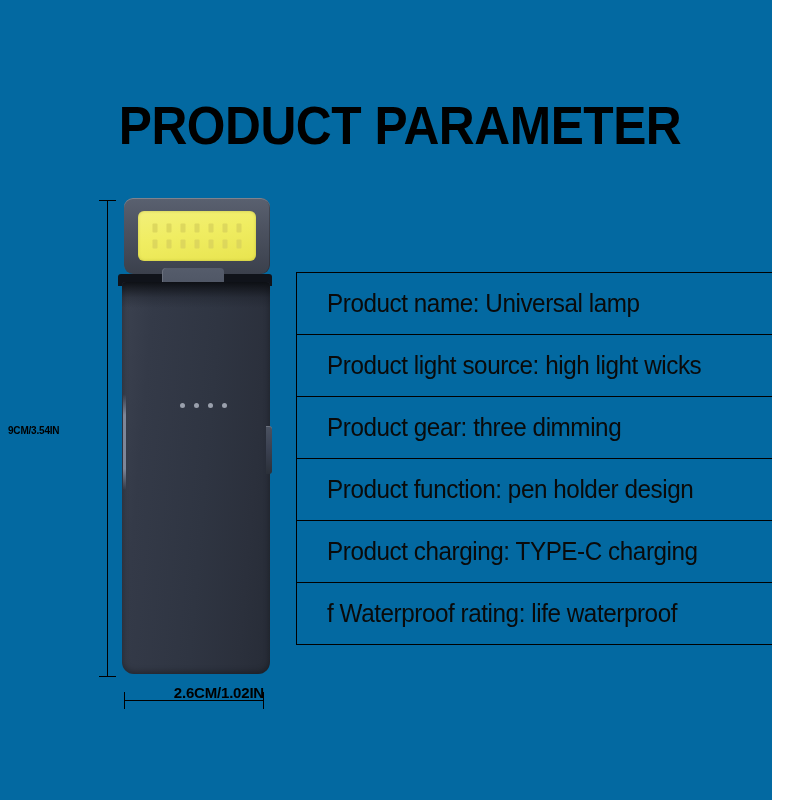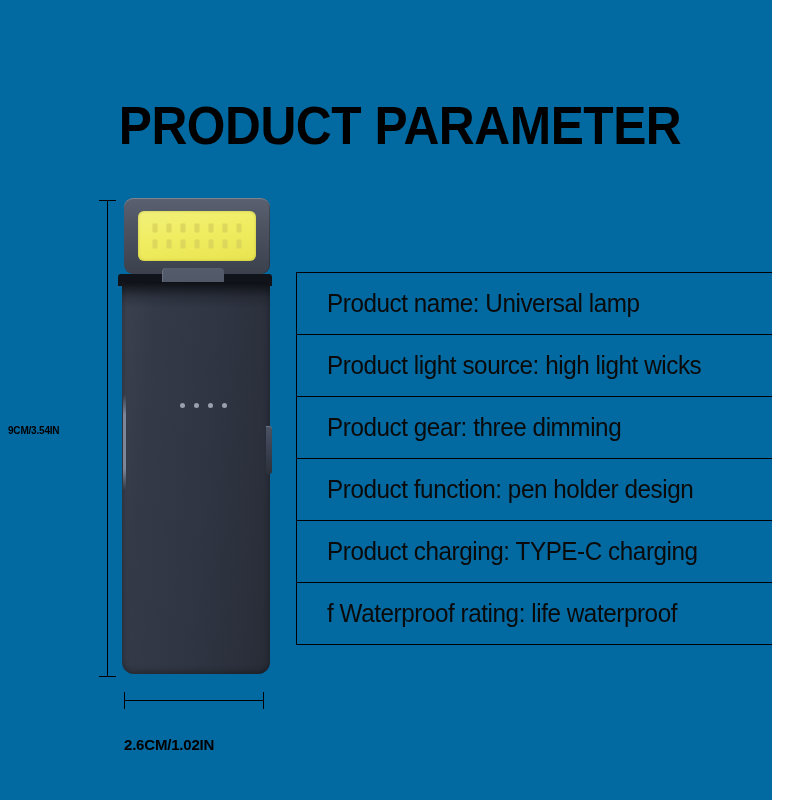--- a/index.html
+++ b/index.html
@@ -219,23 +219,23 @@
     position: absolute;
     left: 263px;
     top: 692px;
     width: 1px;
     height: 17px;
     background: #000000;
   }
   .dim-h-label {
     position: absolute;
     left: 124px;
-    top: 736px;
+    top: 684px;
     width: 140px;
-    text-align: left;
+    text-align: right;
     font-size: 15px;
     font-weight: 600;
     color: #000000;
     letter-spacing: -0.2px;
     white-space: nowrap;
   }
 
   
   .spec-table {
     position: absolute;

